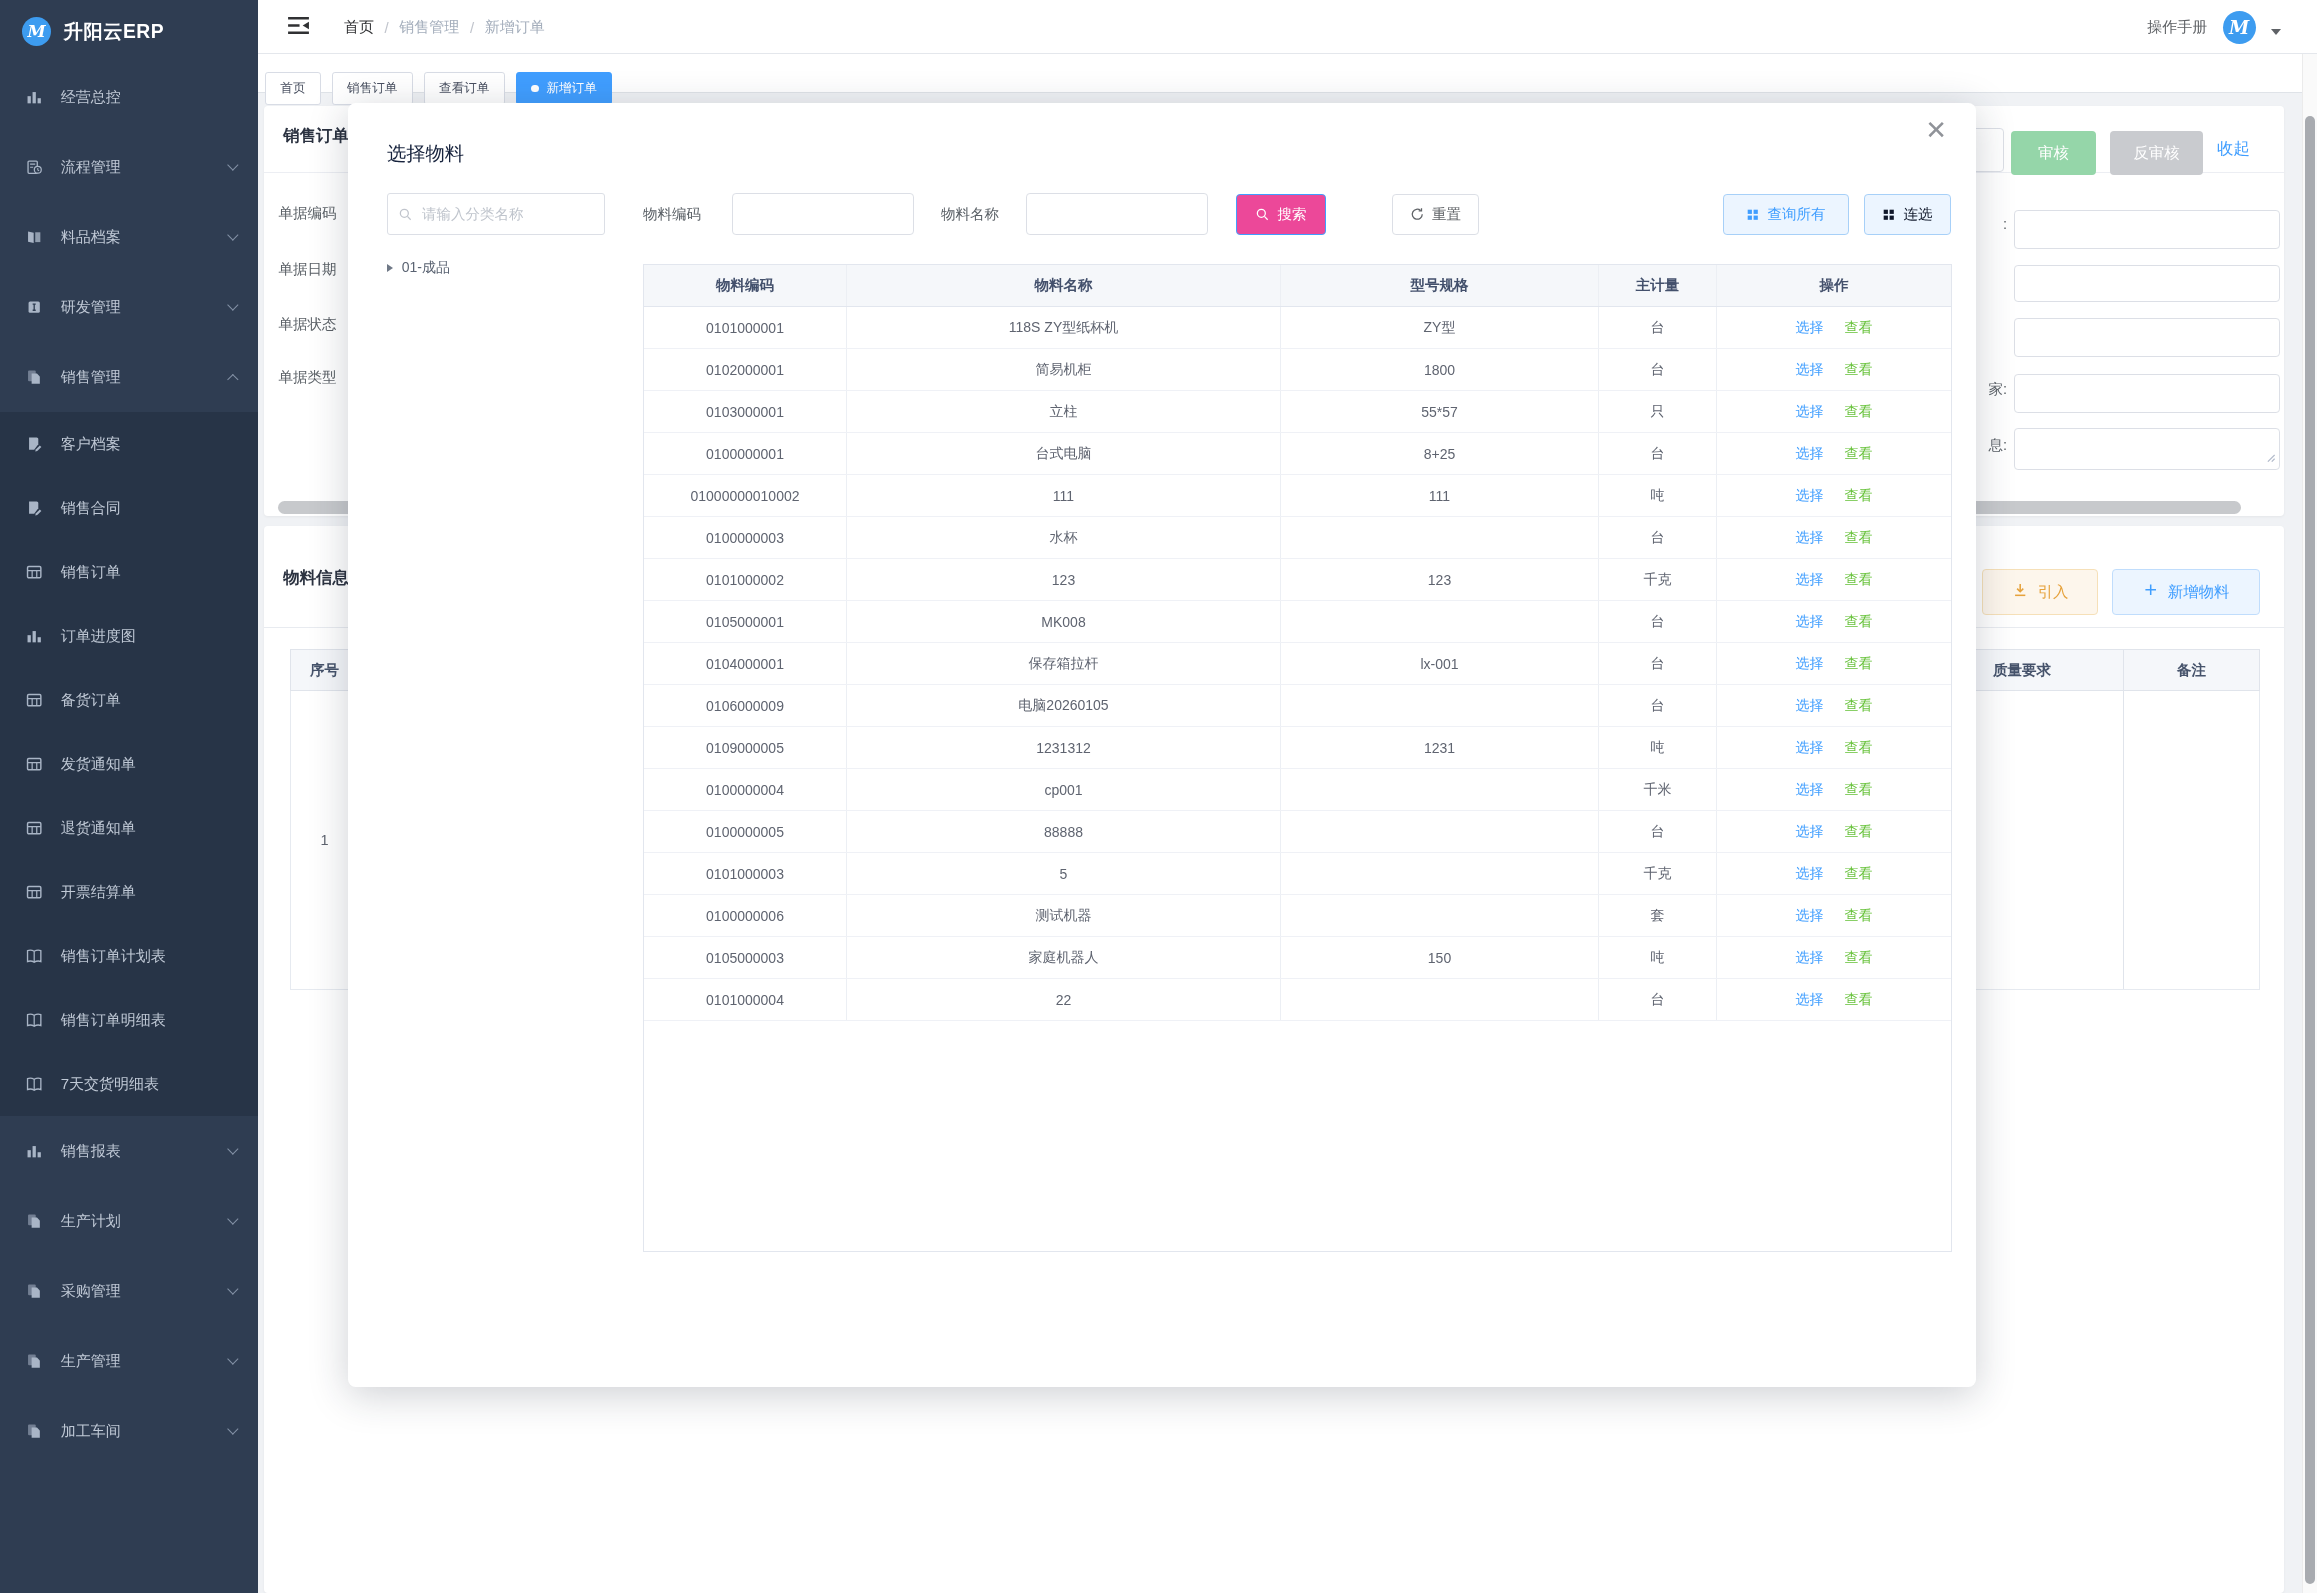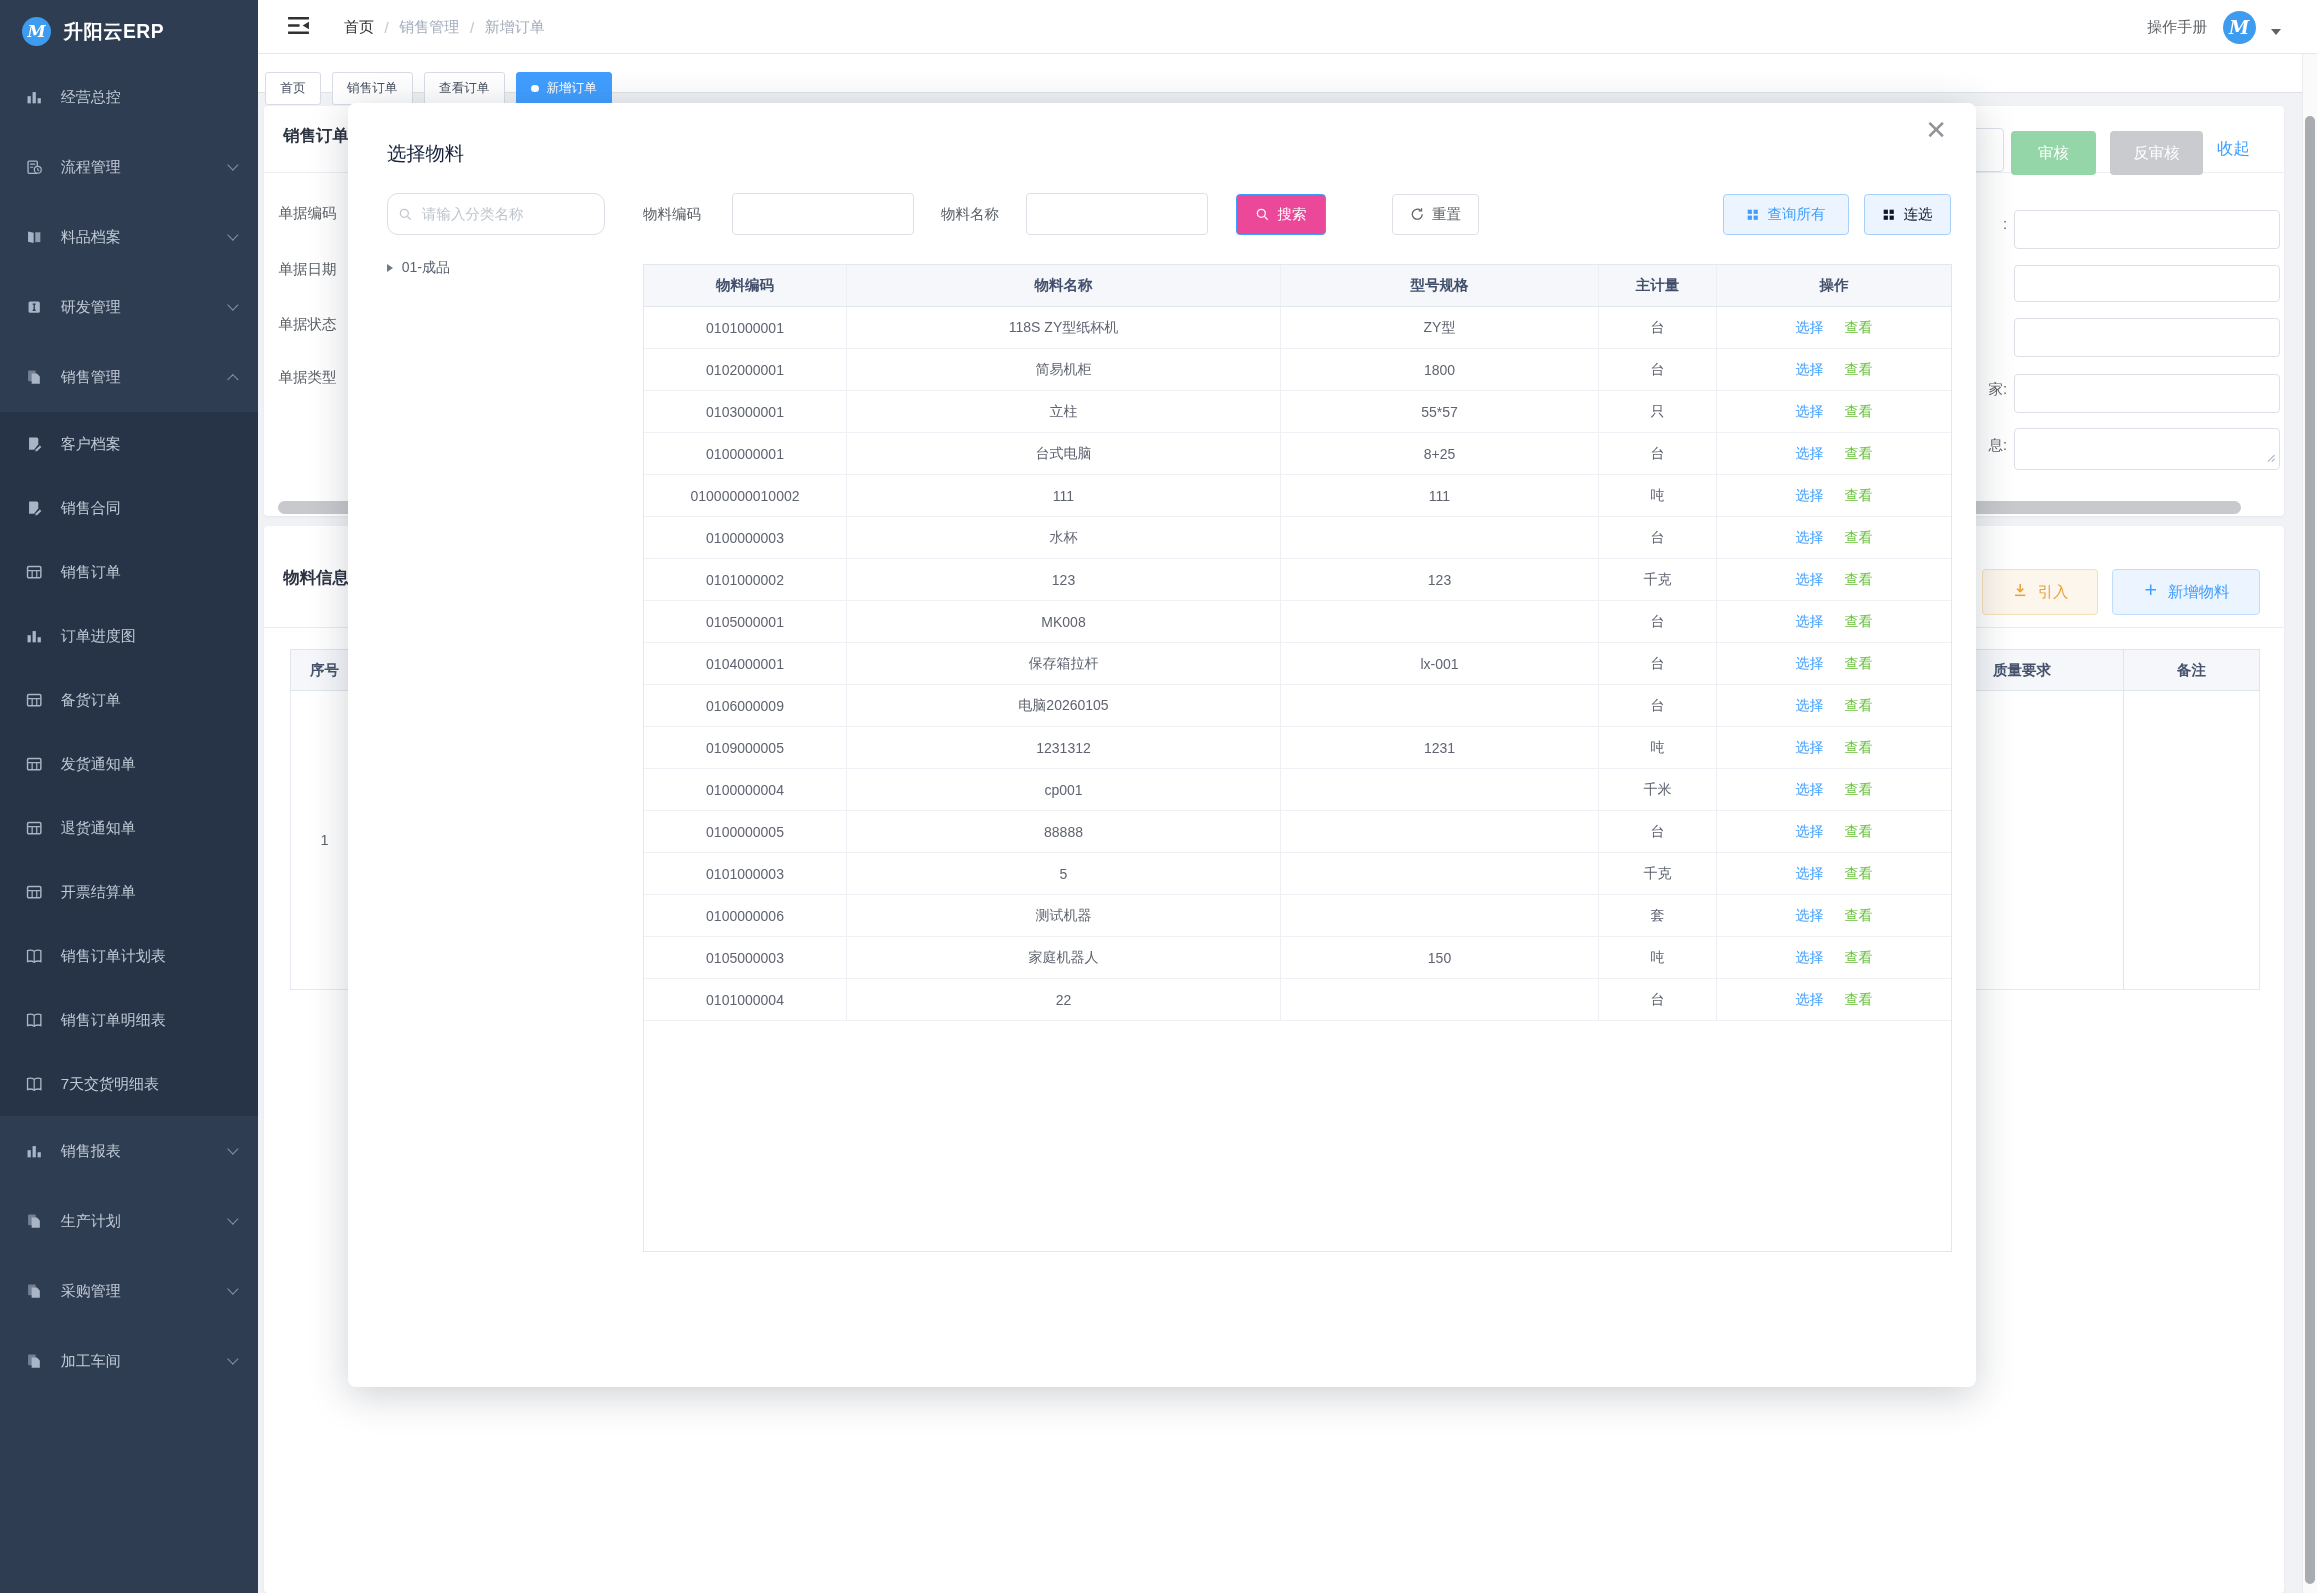--- a/index.html
+++ b/index.html
@@ -73,21 +73,21 @@
 
   
   .vscroll{position:absolute;right:0;top:54px;width:15.4px;height:1539px;background:#fafafa;border-left:1px solid #ebebeb;z-index:30}
   .vthumb{position:absolute;left:1.9px;top:62px;width:10.6px;height:1468px;border-radius:5.8px;background:#a8abb0}
 
   
   .modal{position:absolute;left:348px;top:103px;width:1628px;height:1284px;background:#fff;border-radius:7.7px;box-shadow:0 7.7px 39px rgba(30,40,60,.22);z-index:20}
   .modal-close{position:absolute;right:29px;top:13.5px;font-size:26px;color:#909399;cursor:pointer;line-height:1;font-family:"DejaVu Sans",sans-serif}
   .modal-title{position:absolute;left:39px;top:37px;font-size:19.3px;color:#17233d;font-weight:500}
   .filter-row{position:absolute;left:0;top:90px;width:100%;height:42px}
-  .tree-search{position:absolute;left:39px;top:0;width:218px;height:42px;border:1px solid #dcdfe6;border-radius:11px;background:#fff;display:flex;align-items:center;padding:0 9.7px;gap:7.7px;color:#c0c4cc}
+  .tree-search{position:absolute;left:39px;top:0;width:218px;height:42px;border:1px solid #dcdfe6;border-radius:3px;background:#fff;display:flex;align-items:center;padding:0 9.7px;gap:7.7px;color:#c0c4cc}
   .tree-search input{border:none;outline:none;width:100%;font-size:14.5px;color:#606266;font-family:inherit}
   .tree-search input::placeholder{color:#bfc4cc}
   .flabel{position:absolute;top:0;height:42px;display:flex;align-items:center;font-size:14.5px;color:#5a6066}
   .finput{position:absolute;top:0;width:182px;height:42px;border:1px solid #dcdfe6;border-radius:3.9px;background:#fff;font-size:14.5px;padding:0 9.7px;outline:none;font-family:inherit;color:#606266}
   .mbtn{position:absolute;top:1px;height:41px;display:flex;align-items:center;justify-content:center;gap:7.7px;border-radius:3.9px;font-size:14.5px;cursor:pointer}
   .btn-search{left:888px;width:90px;background:#ec4899;color:#fff;border:1px solid #409eff}
   .btn-reset{left:1044px;width:87px;background:#fff;color:#5f6266;border:1px solid #dcdfe6}
   .btn-queryall{left:1375px;width:126px;background:#ecf5ff;color:#409eff;border:1px solid #a7d0f8}
   .btn-chain{left:1516px;width:87px;background:#ecf5ff;color:#0f172a;border:1px solid #a7d0f8}
   .tree-node{position:absolute;left:39px;top:156px;display:flex;align-items:center;gap:8.7px;font-size:14px;color:#5a6372;cursor:pointer}
@@ -298,20 +298,30 @@
           <span class="s-label">采购管理</span>
           <span class="chev "></span>
         </div>
         <div class="side-item">
           <span class="s-icon">
             <svg viewBox="0 0 16 16">
               <rect x="2" y="1.5" width="7.5" height="10.5" rx="1" fill="currentColor" opacity=".55"></rect>
               <path d="M5.5 4.5h5.2l2.8 2.8v7.2h-8z" fill="currentColor"></path>
             </svg>
           </span>
+          <span class="s-label">生产管理</span>
+          <span class="chev "></span>
+        </div>
+        <div class="side-item">
+          <span class="s-icon">
+            <svg viewBox="0 0 16 16">
+              <rect x="2" y="1.5" width="7.5" height="10.5" rx="1" fill="currentColor" opacity=".55"></rect>
+              <path d="M5.5 4.5h5.2l2.8 2.8v7.2h-8z" fill="currentColor"></path>
+            </svg>
+          </span>
           <span class="s-label">加工车间</span>
           <span class="chev "></span>
         </div>
       </nav>
   </aside>
 
   <header class="topbar">
     <span class="hamburger"><svg viewBox="0 0 24 20" width="25" height="21">
           <path d="M2 3h20M2 10h11M2 17h20" stroke="#303133" stroke-width="2.4"></path>
           <path d="M22 6.5v7l-6-3.5z" fill="#303133"></path>

